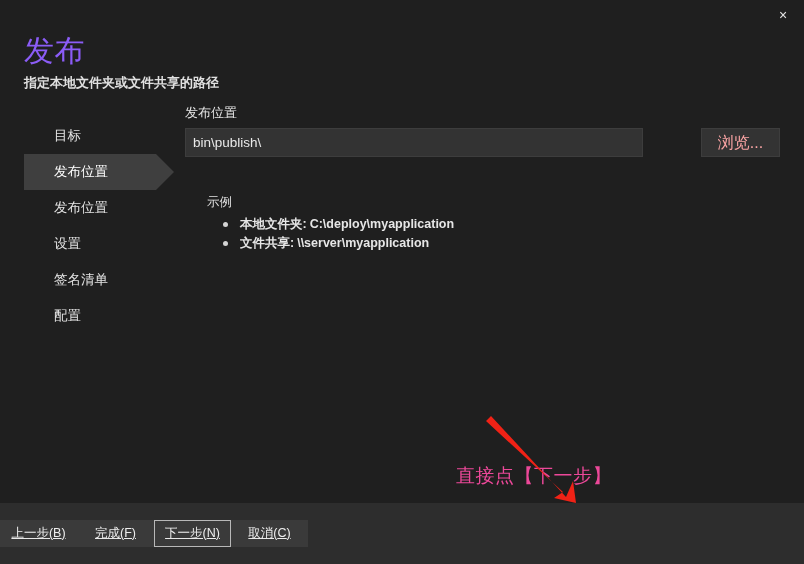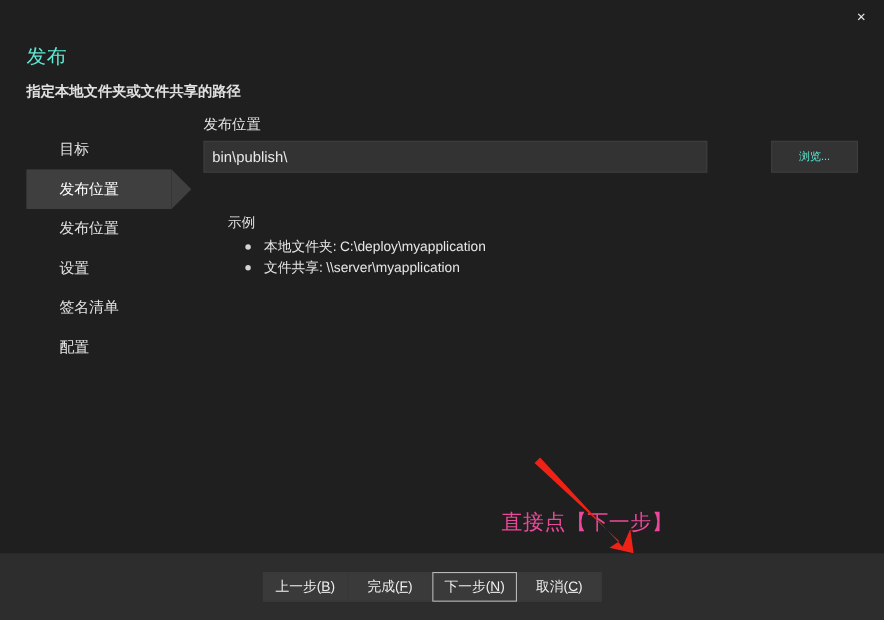--- a/index.html
+++ b/index.html
@@ -43,23 +43,23 @@
     cursor: pointer;
     user-select: none;
   }
 
   
   .header {
     flex: 0 0 auto;
     padding: 4px 0 0 24px;
   }
   .header-title {
-    font-size: 18px;
+    font-size: 30px;
     font-weight: 400;
-    color: #5eead4;
+    color: #8b5cf6;
     line-height: 34px;
     letter-spacing: 0.5px;
   }
   .header-subtitle {
     font-size: 13px;
     color: #e0e0e0;
     margin-top: 6px;
     line-height: 18px;
     font-weight: bold;
   }
@@ -133,22 +133,22 @@
     font-family: "Liberation Sans", "DejaVu Sans", sans-serif;
     padding: 0 7px;
     outline: none;
   }
 
   .browse-btn {
     flex: 0 0 79px;
     height: 29px;
     background: #333333;
     border: 1px solid #3d3d3d;
-    color: #5eead4;
-    font-size: 10px;
+    color: #fca5a5;
+    font-size: 16px;
     font-family: "Liberation Sans", "DejaVu Sans", sans-serif;
     cursor: pointer;
     line-height: 27px;
     text-align: center;
     margin-left: 48px;
   }
 
   .examples { margin-top: 37px; padding-left: 22px; }
   .examples-title {
     font-size: 12.5px;
@@ -159,20 +159,21 @@
     list-style: none;
     margin-top: 4px;
     padding-left: 33px;
   }
   .example-list li {
     position: relative;
     font-size: 12.5px;
     color: #e6e6e6;
     line-height: 19px;
     white-space: nowrap;
+    font-weight: bold;
   }
   .example-list li::before {
     content: "";
     position: absolute;
     left: -17px;
     top: 7px;
     width: 5px; height: 5px;
     border-radius: 50%;
     background: #d4d4d4;
   }
@@ -195,24 +196,25 @@
     width: 804px; height: 564px;
     pointer-events: none;
   }
 
   
   .footer {
     flex: 0 0 61px;
     background: #2d2d2d;
     display: flex;
     align-items: center;
-    justify-content: center;
+    justify-content: flex-start;
     padding-right: 18px;
     position: relative;
     z-index: 3;
+    text-decoration: underline;
   }
   .nav-btn {
     min-width: 77px;
     height: 27px;
     background: #3a3a3a;
     border: 1px solid #3a3a3a;
     color: #eeeeee;
     font-size: 12.5px;
     font-family: "Liberation Sans", "DejaVu Sans", sans-serif;
     cursor: pointer;

